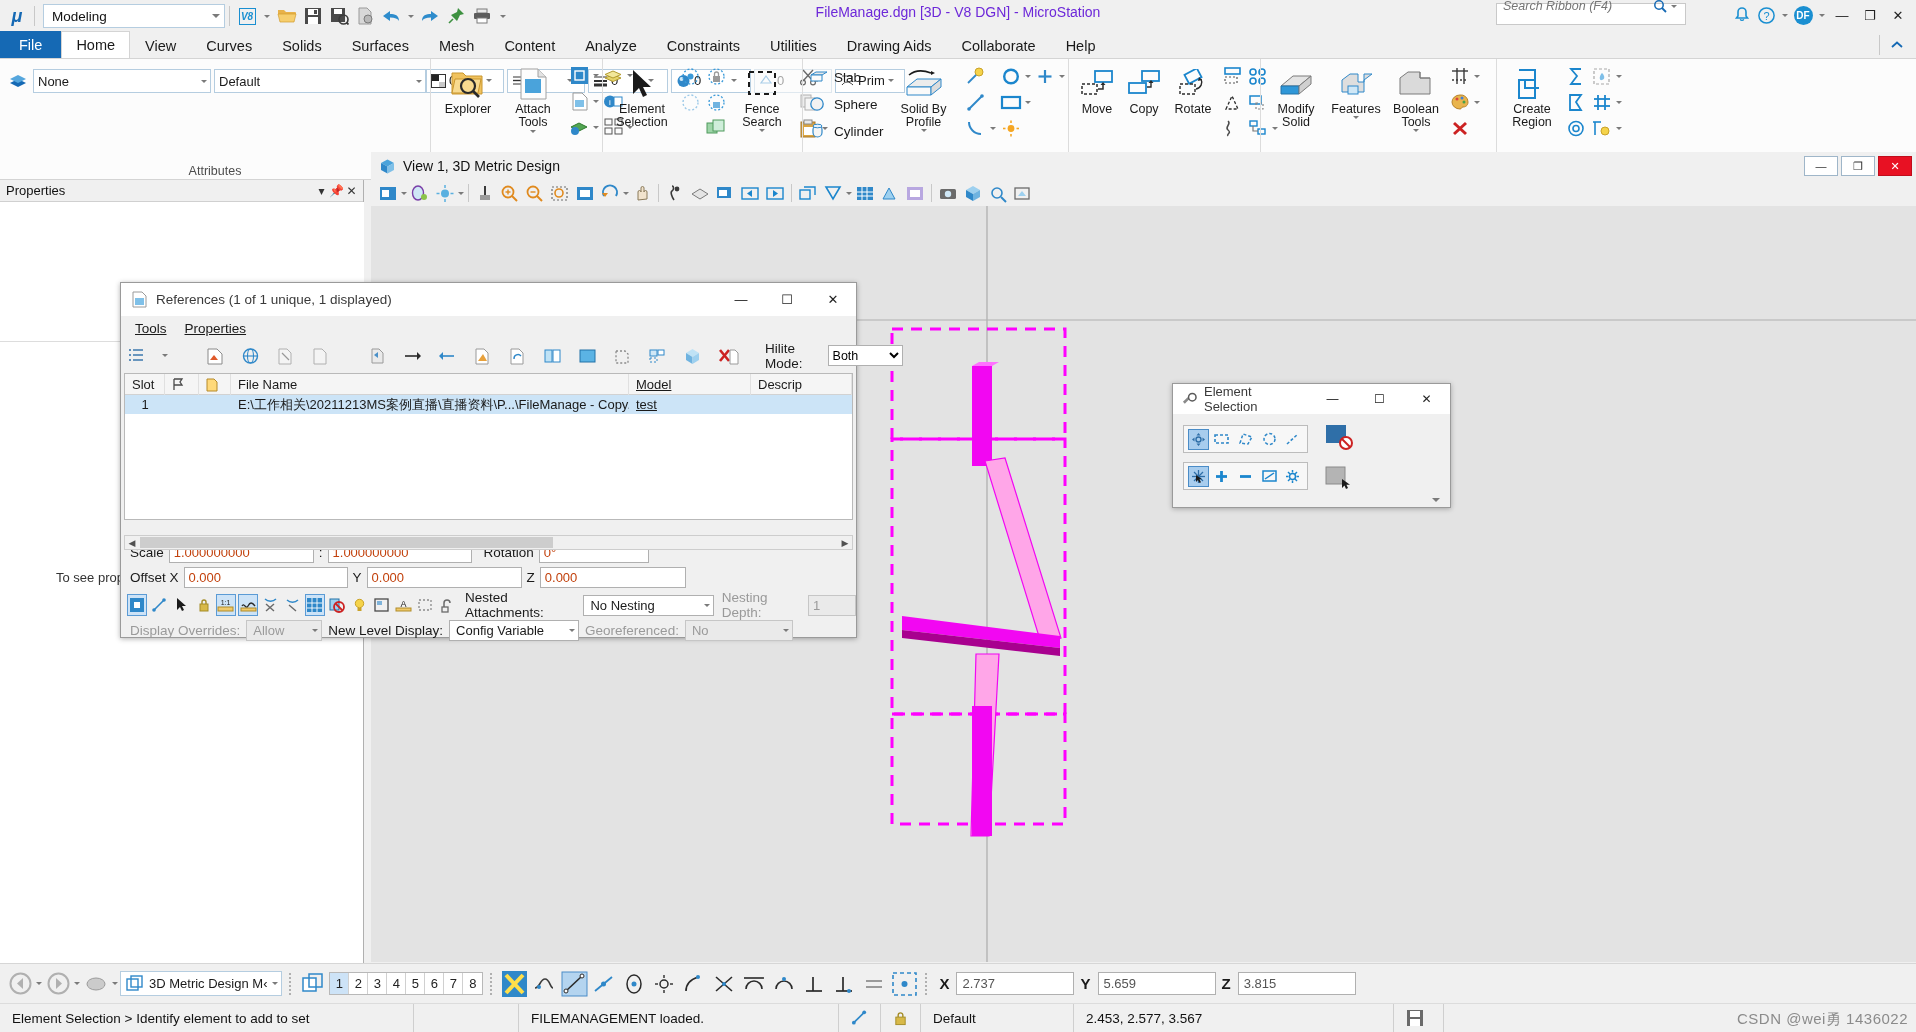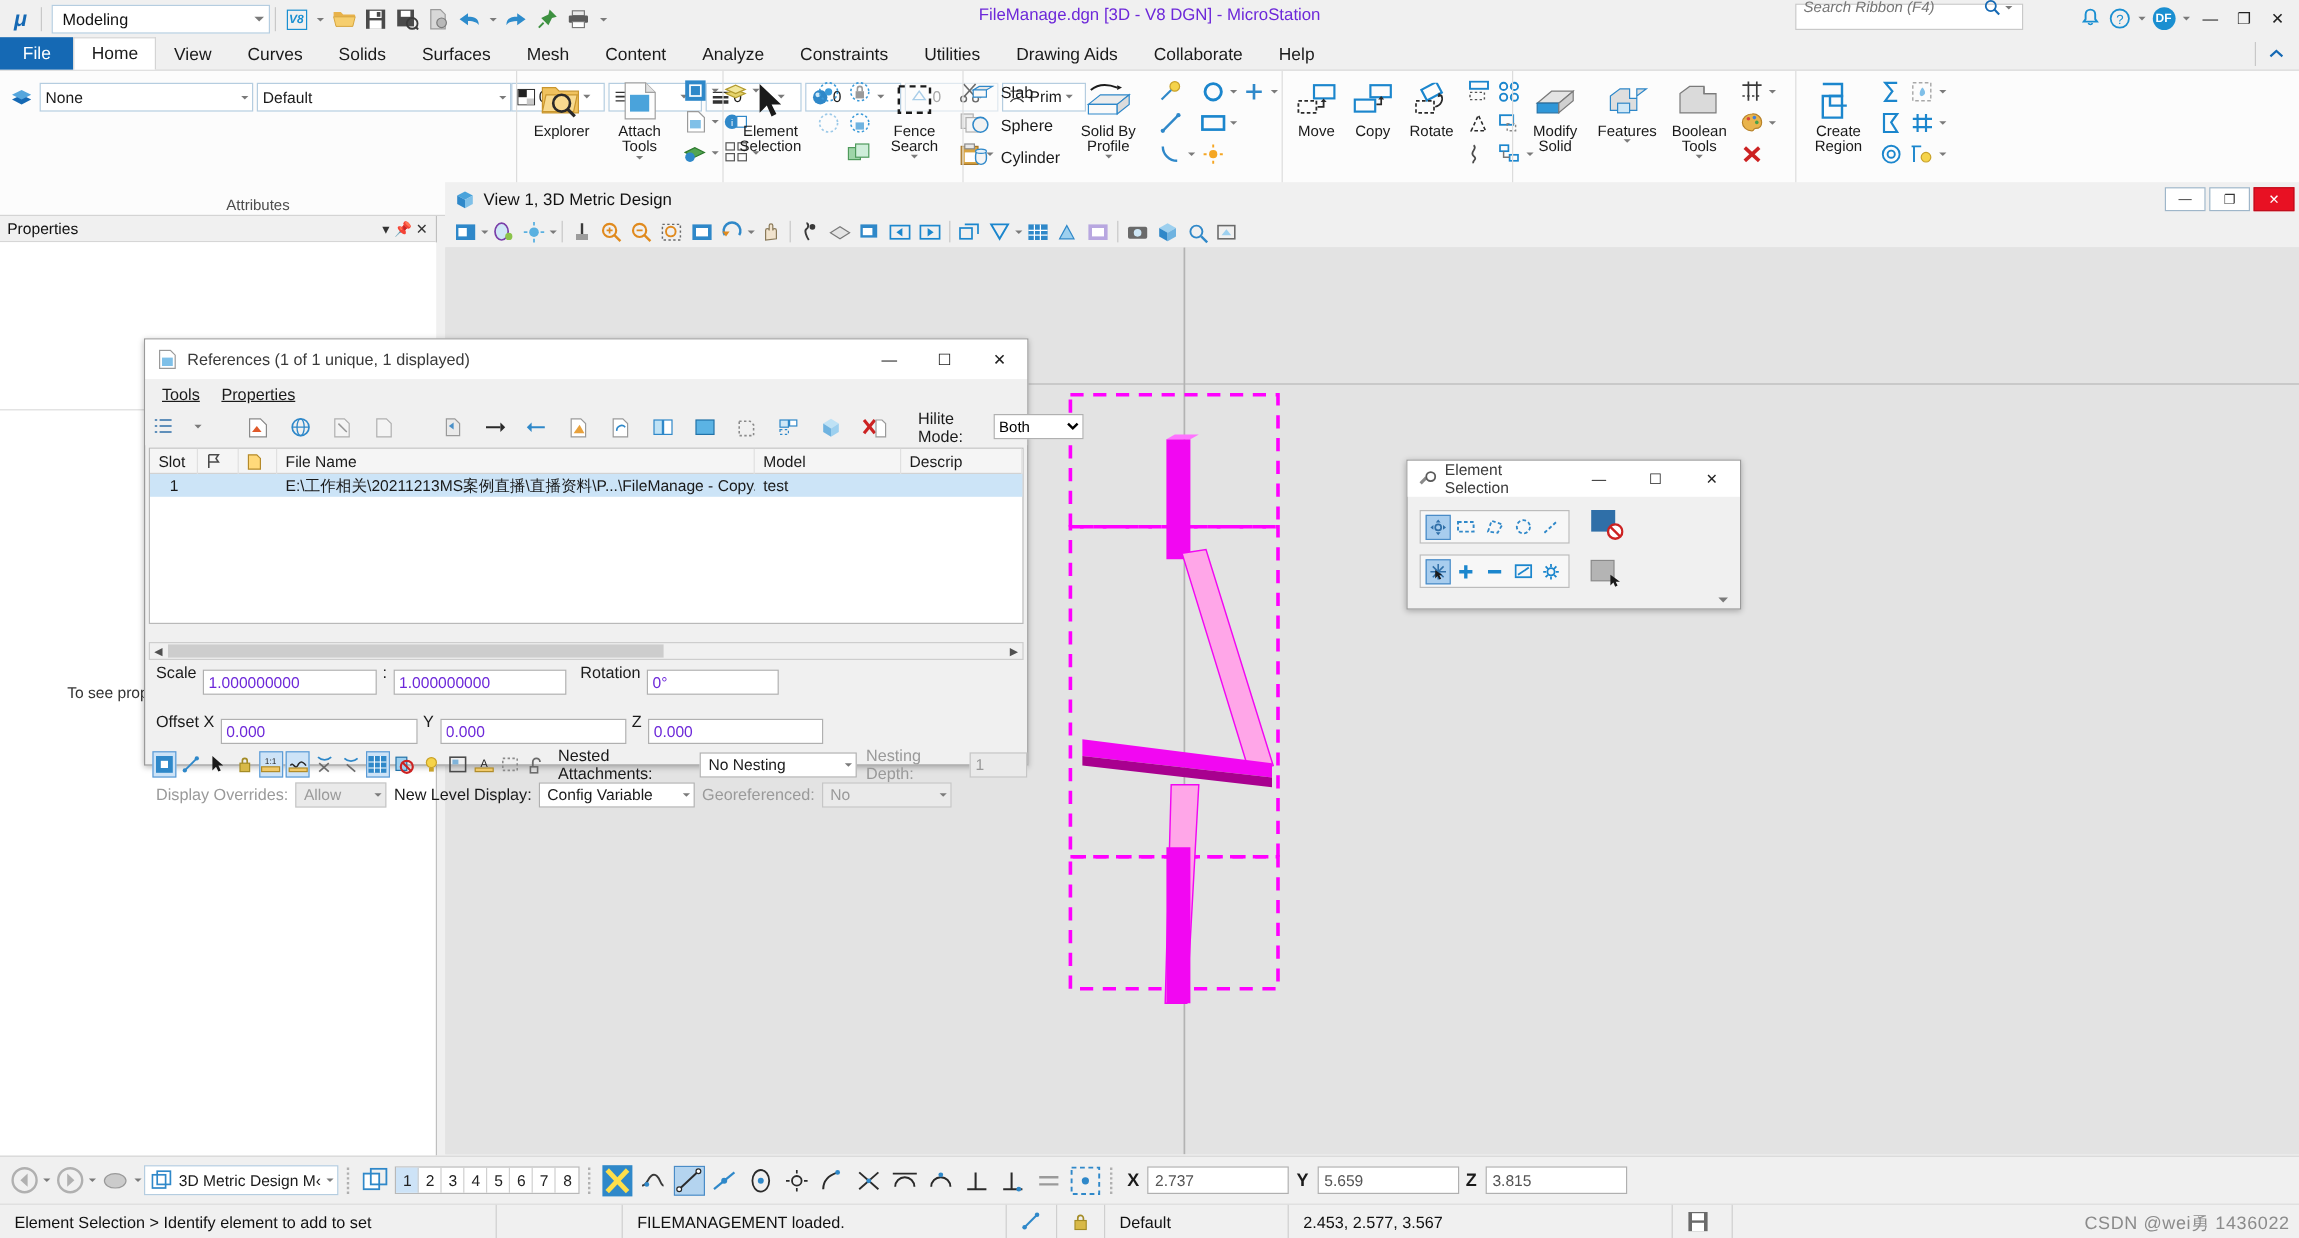--- a/index.html
+++ b/index.html
@@ -146,31 +146,31 @@
   .hilite { display:flex;align-items:center;gap:6px;margin-left:9px;font-size:13.5px; }
   .hilite select {
     width:94px;height:21px;font-size:12.5px;border:1px solid #b0b0b0;background:#fff;
     font-family:"Liberation Sans", sans-serif;
   }
   .ref-table { margin:2px 3px 0 3px; background:#fff; border:1px solid #b9b9b9; height:147px; position:relative; }
   .rth { display:flex; height:21px; background:#f5f5f5; border-bottom:1px solid #d2d2d2; font-size:13px; align-items:center; }
   .rth div { padding-left:7px; border-right:1px solid #e0e0e0; height:21px; line-height:21px; }
   .rtr { display:flex; height:19px; background:#cce4f7; font-size:13px; align-items:center; }
   .rtr div { padding-left:7px; height:19px; line-height:19px; overflow:hidden; white-space:nowrap; }
-  .c-slot{width:40px;} .c-flag{width:34px;} .c-doc{width:32px;} .c-file{width:398px;} .c-model{width:122px;} .c-desc{flex:1;}
+  .c-slot{width:40px;} .c-flag{width:34px;} .c-doc{width:32px;} .c-file{width:398px;} .c-model{width:122px;text-decoration:underline;} .c-desc{flex:1;}
   .rtr .c-slot { text-align:center; padding-left:0; }
   .rtr .c-file { text-align:right; padding-right:6px; }
   .hscroll { position:absolute; left:3px; right:3px; top:252px; height:15px; background:#f0f0f0; border:1px solid #cdcdcd; display:flex; align-items:center; }
   .hs-arrow { width:14px;text-align:center;font-size:9px;color:#505050; }
   .hs-thumb { width:413px;height:11px;background:#cdcdcd;margin-left:1px; }
   .ref-fields { padding:4px 8px 0 9px; }
   .ffrow { display:flex; align-items:center; gap:5px; margin-bottom:4px; font-size:13.5px; }
   .ffrow input {
     height:21px;border:1px solid #b0b0b0;background:#fff;padding:0 4px;font-size:13px;
-    font-family:"Liberation Sans", sans-serif; color:#6d28d9; outline:none;margin-top:16px;
+    font-family:"Liberation Sans", sans-serif; color:#c2410c; outline:none;
   }
   .ref-bot { padding-left:6px; }
   .ref-bot .r1 { display:flex; align-items:center; gap:2px; height:26px; }
   .ref-bot .r2 { display:flex; align-items:center; gap:6px; height:24px; font-size:13.5px; padding-left:3px; }
   .minisel { height:21px;border:1px solid #b0b0b0;background:#fff;display:flex;align-items:center;padding:0 3px 0 6px;font-size:13px;gap:6px; }
   .minisel.dis { background:#eaeaea; color:#9a9a9a; border-color:#c6c6c6; }
   .togb { width:22px;height:22px;display:flex;align-items:center;justify-content:center;border:1px solid transparent; }
   .togb.on { background:#cde3f7; border-color:#5b9bd5; }
 
   

